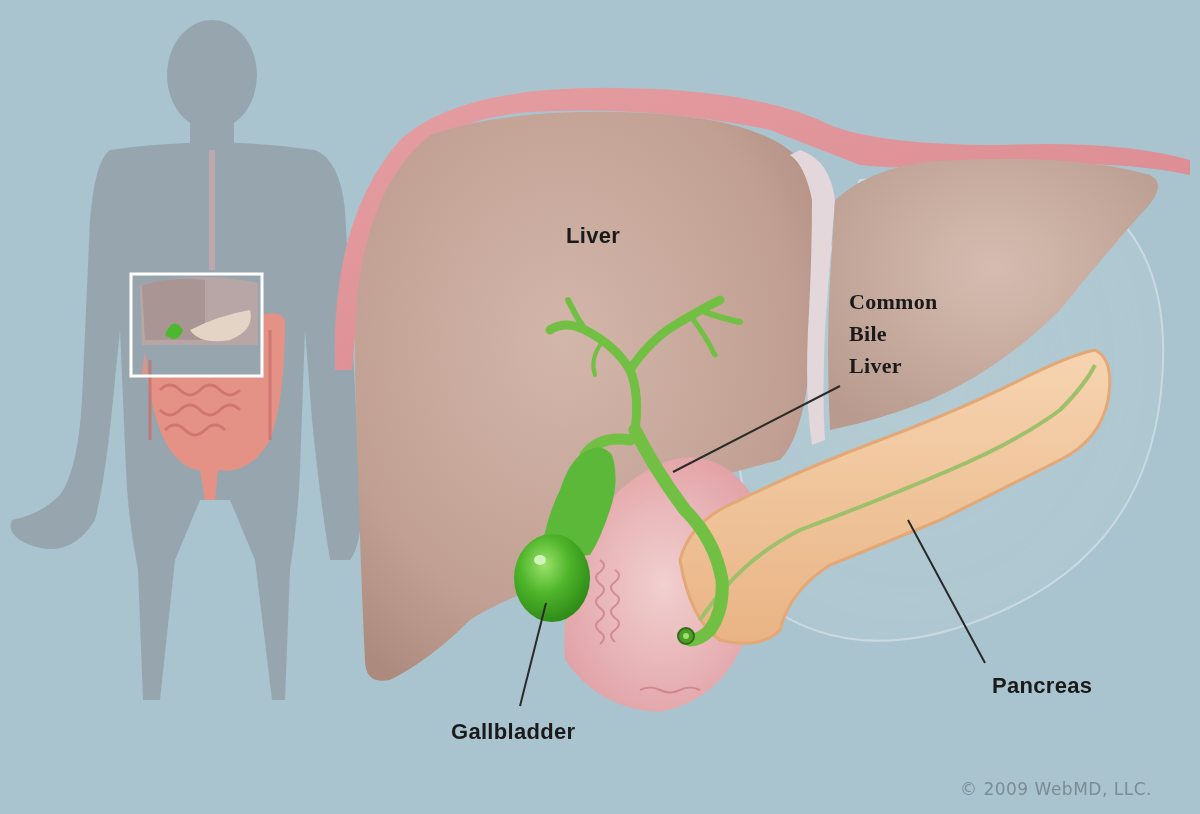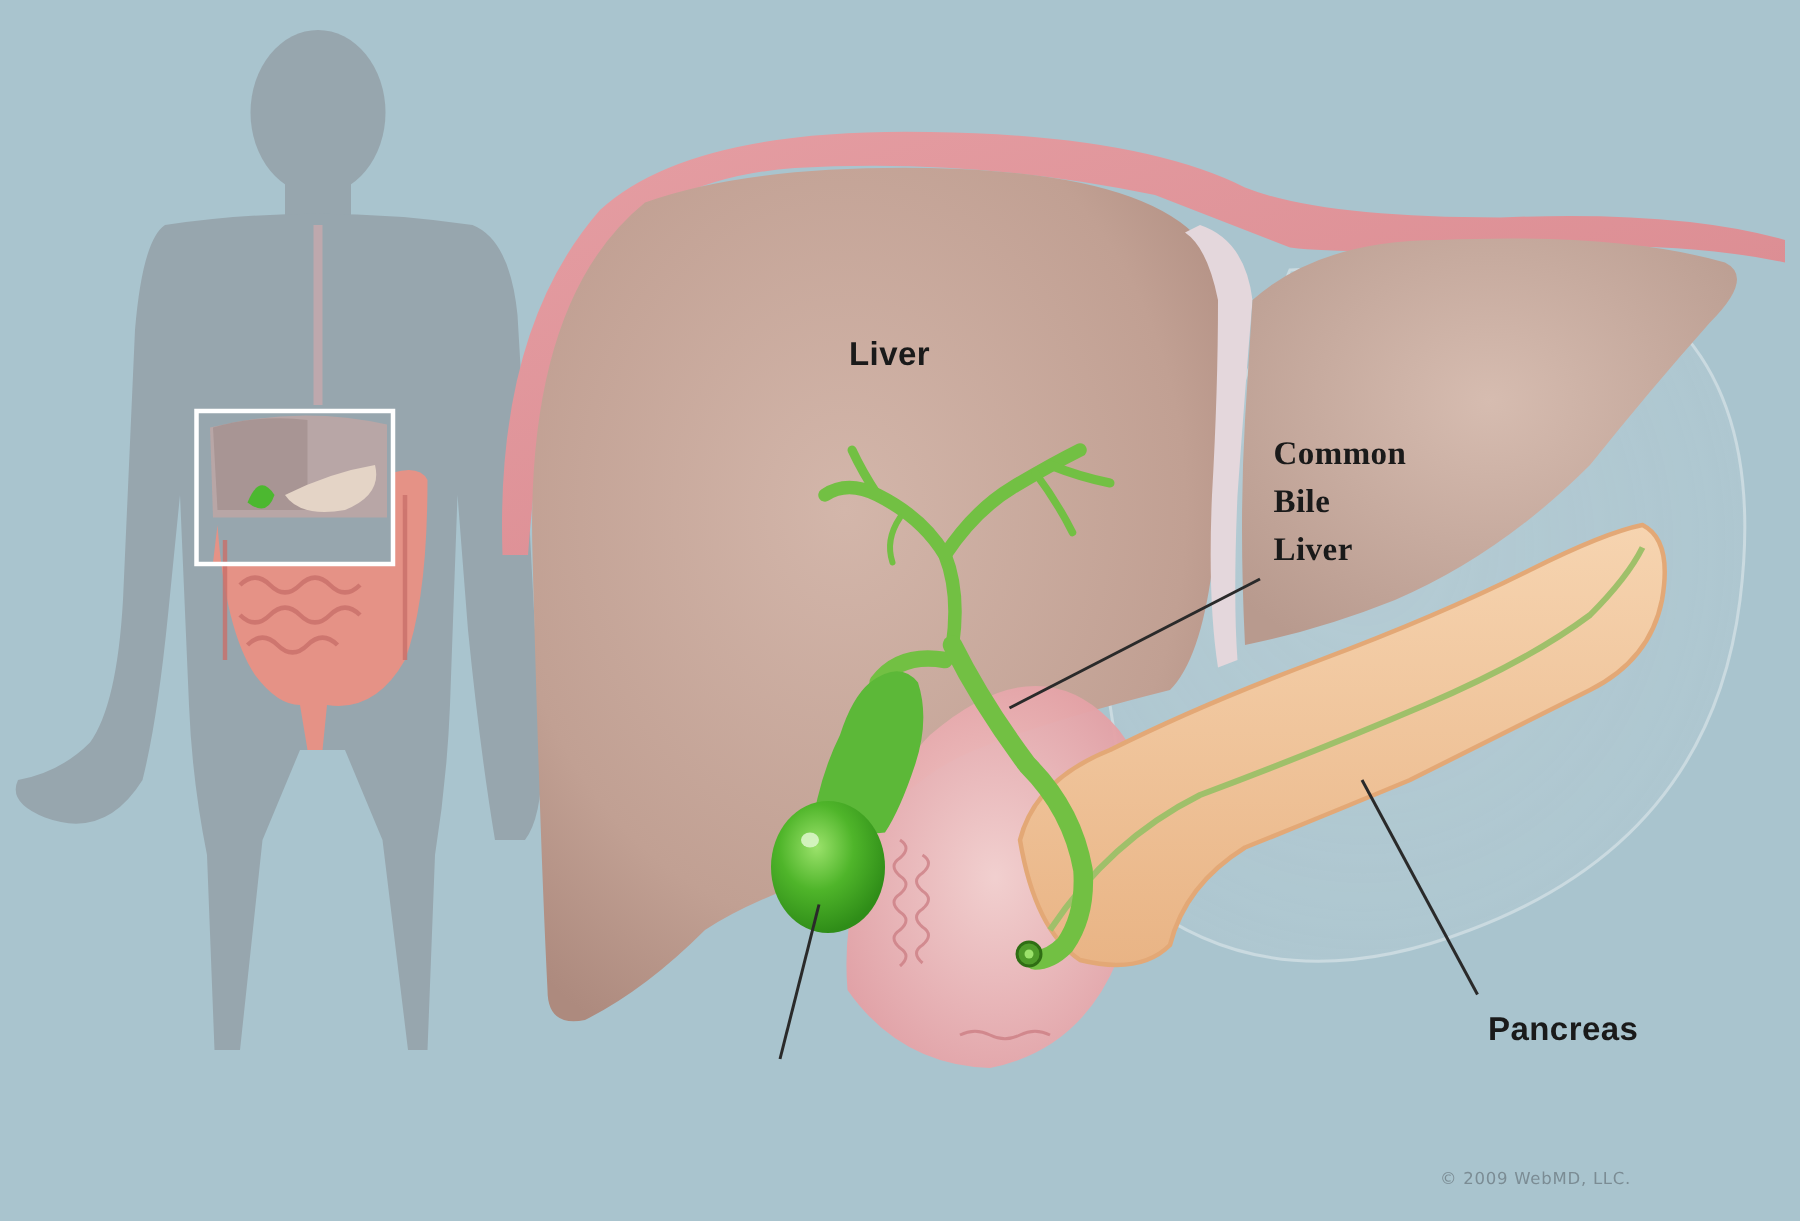--- a/index.html
+++ b/index.html
@@ -15,21 +15,21 @@
     position: absolute; color: #1a1a1a; font-weight: bold;
     font-size: 22px; line-height: 32px; letter-spacing: 0.3px; white-space: nowrap;
   }
   .label-liver { left: 566px; top: 220px; }
   .label-cbd { left: 849px; top: 286px; font-family: Liberation Serif, serif; }
   .label-cbd span { display: block; }
   .label-gall { left: 451px; top: 716px; }
   .label-panc { left: 992px; top: 670px; text-align: right; }
   .copyright {
     position: absolute; left: 960px; top: 779px;
-    font-family: "DejaVu Sans", sans-serif; font-size: 11px; color: #7b8c94;
+    font-family: "DejaVu Sans", sans-serif; font-size: 17px; color: #7b8c94;
     letter-spacing: 0.5px; white-space: nowrap;
   }
 </style>
 </head>
 <body>
 
 <div class="stage">
   <svg class="art" viewBox="0 0 1200 814">
     <defs>
       <radialGradient id="liverGrad" cx="45%" cy="40%" r="70%">
@@ -131,15 +131,16 @@
     <line x1="546" y1="603" x2="520" y2="706" stroke="#2a2a2a" stroke-width="2"></line>
     <line x1="908" y1="520" x2="985" y2="663" stroke="#2a2a2a" stroke-width="2"></line>
   </svg>
 
   <div class="label label-liver">Liver</div>
   <div class="label label-cbd">
     <span>Common</span>
     <span>Bile</span>
     <span>Liver</span>
   </div>
+  <div class="label label-gall">Gallbladder</div>
   <div class="label label-panc">Pancreas</div>
   <div class="copyright">© 2009 WebMD, LLC.</div>
 </div>
 
 </body></html>

